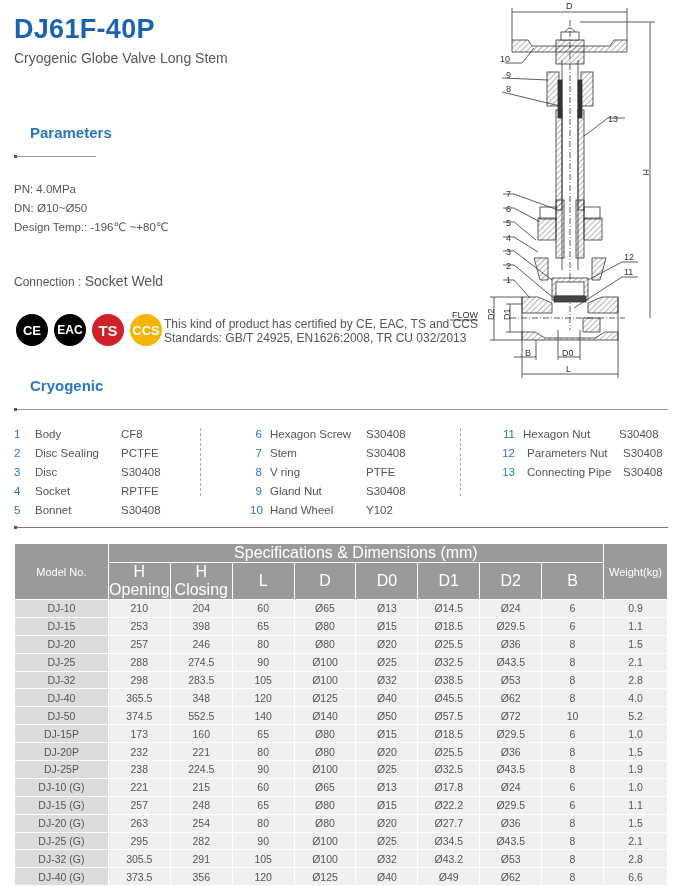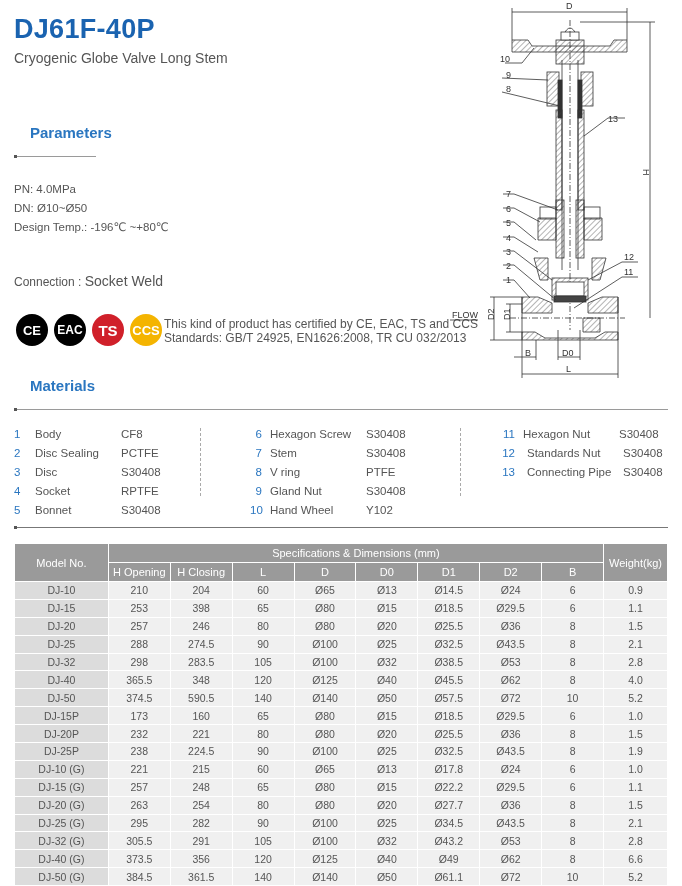--- a/index.html
+++ b/index.html
@@ -28,21 +28,21 @@
 
   .materials { position: absolute; left: 14px; top: 424px; width: 654px; height: 95px; font-size: 11.5px; color: #555; }
   .mat-col { position: absolute; top: 0; }
   .mat-row { height: 19px; display: flex; align-items: center; white-space: nowrap; }
   .mat-no { color: #2a76c0; display: inline-block; text-align: right; }
   .mat-name { display: inline-block; }
   .mat-val { display: inline-block; }
   .vdash { position: absolute; top: 4px; width: 0; height: 68px; border-left: 1px dashed #aaa; }
 
   table.spec { position: absolute; left: 14px; top: 543px; width: 654px; border-collapse: collapse; font-size: 10.5px; color: #555; }
-  table.spec th { background: #9a9a9a; color: #fff; font-weight: normal; border: 1px solid #fff; height: 18px; font-size: 11px; }
+  table.spec th { background: #9a9a9a; color: #fff; font-weight: normal; border: 1px solid #fff; height: 18px; font-size: 16px; }
   table.spec th.big { font-size: 11px; }
   table.spec td { text-align: center; height: 17.9px; border: 1px solid #fff; background: #f0f0f0; }
   table.spec td.model { background: #dcdcdc; }
 
   .diagram { position: absolute; left: 440px; top: 0; width: 242px; height: 386px; }
 </style>
 </head>
 <body>
 
 <div class="title">DJ61F-40P</div>
@@ -62,21 +62,21 @@
   <div class="cert ce">CE</div>
   <div class="cert eac">EAC</div>
   <div class="cert ts">TS</div>
   <div class="cert ccs">CCS</div>
 </div>
 <div class="cert-text">
   <div>This kind of product has certified by CE, EAC, TS and CCS</div>
   <div>Standards:  GB/T 24925, EN1626:2008, TR CU 032/2013</div>
 </div>
 
-<div class="section-h" style="top:377px">Materials</div>
+<div class="section-h" style="top:377px">Cryogenic</div>
 <div class="rule" style="left:14px; top:409px; width:654px;"></div>
 
 <div class="materials">
   <div class="mat-col" style="left:0">
     <div class="mat-row">
         <span class="mat-no" style="width:6px">1</span>
         <span class="mat-name" style="margin-left:15px;width:86px">Body</span>
         <span class="mat-val">CF8</span>
       </div>
     <div class="mat-row">
@@ -130,21 +130,21 @@
   </div>
   <div class="vdash" style="left:446px"></div>
   <div class="mat-col" style="left:487px">
     <div class="mat-row">
         <span class="mat-no" style="width:14px">11</span>
         <span class="mat-name" style="margin-left:8px;width:96px">Hexagon Nut</span>
         <span class="mat-val">S30408</span>
       </div>
     <div class="mat-row">
         <span class="mat-no" style="width:14px">12</span>
-        <span class="mat-name" style="margin-left:12px;width:96px">Standards Nut</span>
+        <span class="mat-name" style="margin-left:12px;width:96px">Parameters Nut</span>
         <span class="mat-val">S30408</span>
       </div>
     <div class="mat-row">
         <span class="mat-no" style="width:14px">13</span>
         <span class="mat-name" style="margin-left:12px;width:96px">Connecting Pipe</span>
         <span class="mat-val">S30408</span>
       </div>
   </div>
 </div>
 <div class="rule" style="left:14px; top:527px; width:654px; background:#777;"></div>
@@ -248,21 +248,21 @@
         <td>Ø125</td>
         <td>Ø40</td>
         <td>Ø45.5</td>
         <td>Ø62</td>
         <td>8</td>
         <td>4.0</td>
       </tr>
       <tr>
         <td class="model">DJ-50</td>
         <td>374.5</td>
-        <td>590.5</td>
+        <td>552.5</td>
         <td>140</td>
         <td>Ø140</td>
         <td>Ø50</td>
         <td>Ø57.5</td>
         <td>Ø72</td>
         <td>10</td>
         <td>5.2</td>
       </tr>
       <tr>
         <td class="model">DJ-15P</td>

